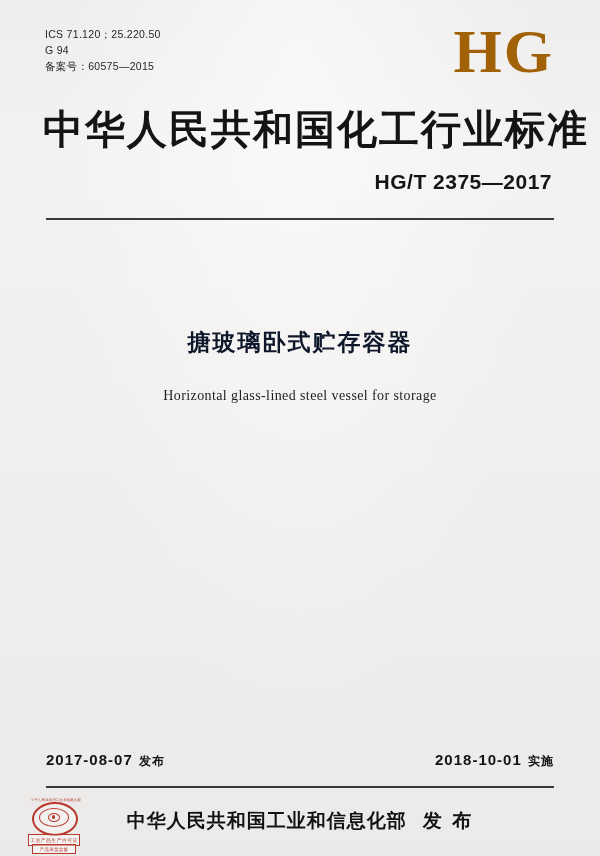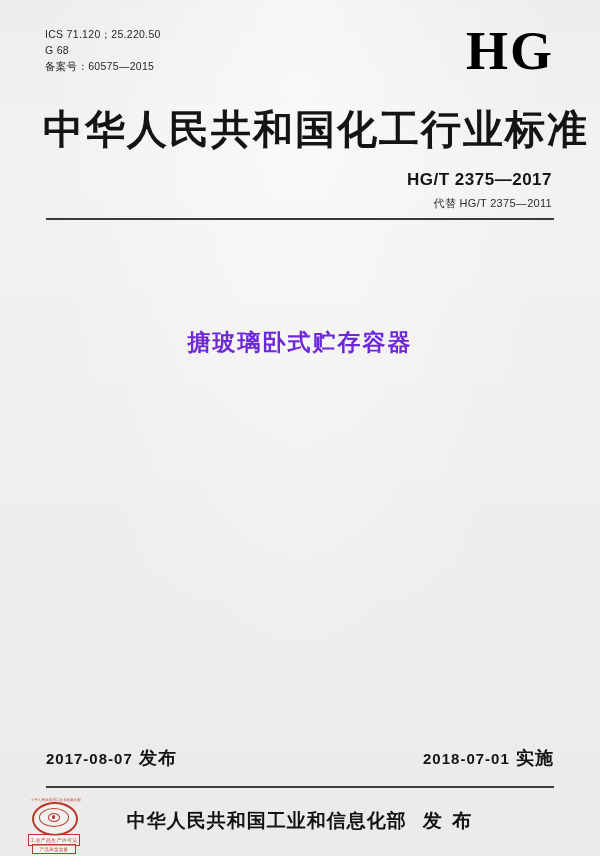--- a/index.html
+++ b/index.html
@@ -43,24 +43,24 @@
     color: #262626;
   }
   .header-meta div { white-space: nowrap; }
 
   .hg-logo {
     position: absolute;
     top: 20px;
     right: 46px;
     font-family: "Liberation Serif", serif;
     font-weight: bold;
-    font-size: 54px;
+    font-size: 62px;
     line-height: 62px;
     letter-spacing: 2px;
-    color: #000000;
+    color: #a16207;
     text-align: right;
   }
 
   .main-title {
     position: absolute;
     top: 102px;
     left: 16px;
     width: 600px;
     text-align: center;
     font-family: "DejaVu Sans", sans-serif;
@@ -72,21 +72,21 @@
 
   .std-no {
     position: absolute;
     top: 170px;
     right: 48px;
     text-align: right;
   }
   .std-no .no {
     font-family: "Liberation Sans", sans-serif;
     font-weight: bold;
-    font-size: 17px;
+    font-size: 21px;
     letter-spacing: 0.5px;
     color: #151515;
   }
   .std-no .replace {
     margin-top: 6px;
     font-family: "Liberation Sans", sans-serif;
     font-size: 11px;
     letter-spacing: 0.3px;
     color: #2a2a2a;
   }
@@ -103,21 +103,21 @@
   .doc-title-cn {
     position: absolute;
     top: 327px;
     left: 0;
     width: 600px;
     text-align: center;
     font-family: "DejaVu Sans", sans-serif;
     font-weight: bold;
     font-size: 23px;
     letter-spacing: 2px;
-    color: #6d28d9;
+    color: #0f172a;
   }
 
   .doc-title-en {
     position: absolute;
     top: 388px;
     left: 0;
     width: 600px;
     text-align: center;
     font-family: "Liberation Serif", serif;
     font-size: 14px;
@@ -133,21 +133,21 @@
     display: flex;
     justify-content: space-between;
     align-items: baseline;
     font-family: "DejaVu Sans", sans-serif;
     font-weight: bold;
     font-size: 15px;
     letter-spacing: 1px;
     color: #141414;
   }
   .dates .num { font-family: "Liberation Sans", sans-serif; font-weight: bold; }
-  .dates .word { font-family: Liberation Sans, sans-serif; font-weight: bold; font-size: 18px; text-align: center; }
+  .dates .word { font-family: Liberation Sans, sans-serif; font-weight: bold; font-size: 12px; text-align: center; }
 
   .rule-bottom {
     position: absolute;
     bottom: 68px;
     left: 46px;
     width: 508px;
     height: 2px;
     background: #3a3a3a;
   }
 
@@ -268,44 +268,44 @@
     letter-spacing: 0.2px;
   }
 </style>
 </head>
 <body>
 
 <div class="page">
 
   <div class="header-meta">
     <div>ICS 71.120；25.220.50</div>
-    <div>G 68</div>
+    <div>G 94</div>
     <div>备案号：60575—2015</div>
   </div>
 
   <div class="hg-logo">HG</div>
 
   <div class="main-title">中华人民共和国化工行业标准</div>
 
   <div class="std-no">
     <div class="no">HG/T 2375—2017</div>
-    <div class="replace">代替 HG/T 2375—2011</div>
   </div>
 
   <div class="rule-top"></div>
 
   <div class="doc-title-cn">搪玻璃卧式贮存容器</div>
+  <div class="doc-title-en">Horizontal glass-lined steel vessel for storage</div>
 
   <div class="dates">
     <div>
       <span class="num">2017-08-07</span>
       <span class="word">发布</span>
     </div>
     <div>
-      <span class="num">2018-07-01</span>
+      <span class="num">2018-10-01</span>
       <span class="word">实施</span>
     </div>
   </div>
 
   <div class="rule-bottom"></div>
 
   <div class="issuer">
     <span class="issuer-text">中华人民共和国工业和信息化部</span>
     <span class="issuer-publish">发 布</span>
   </div>

